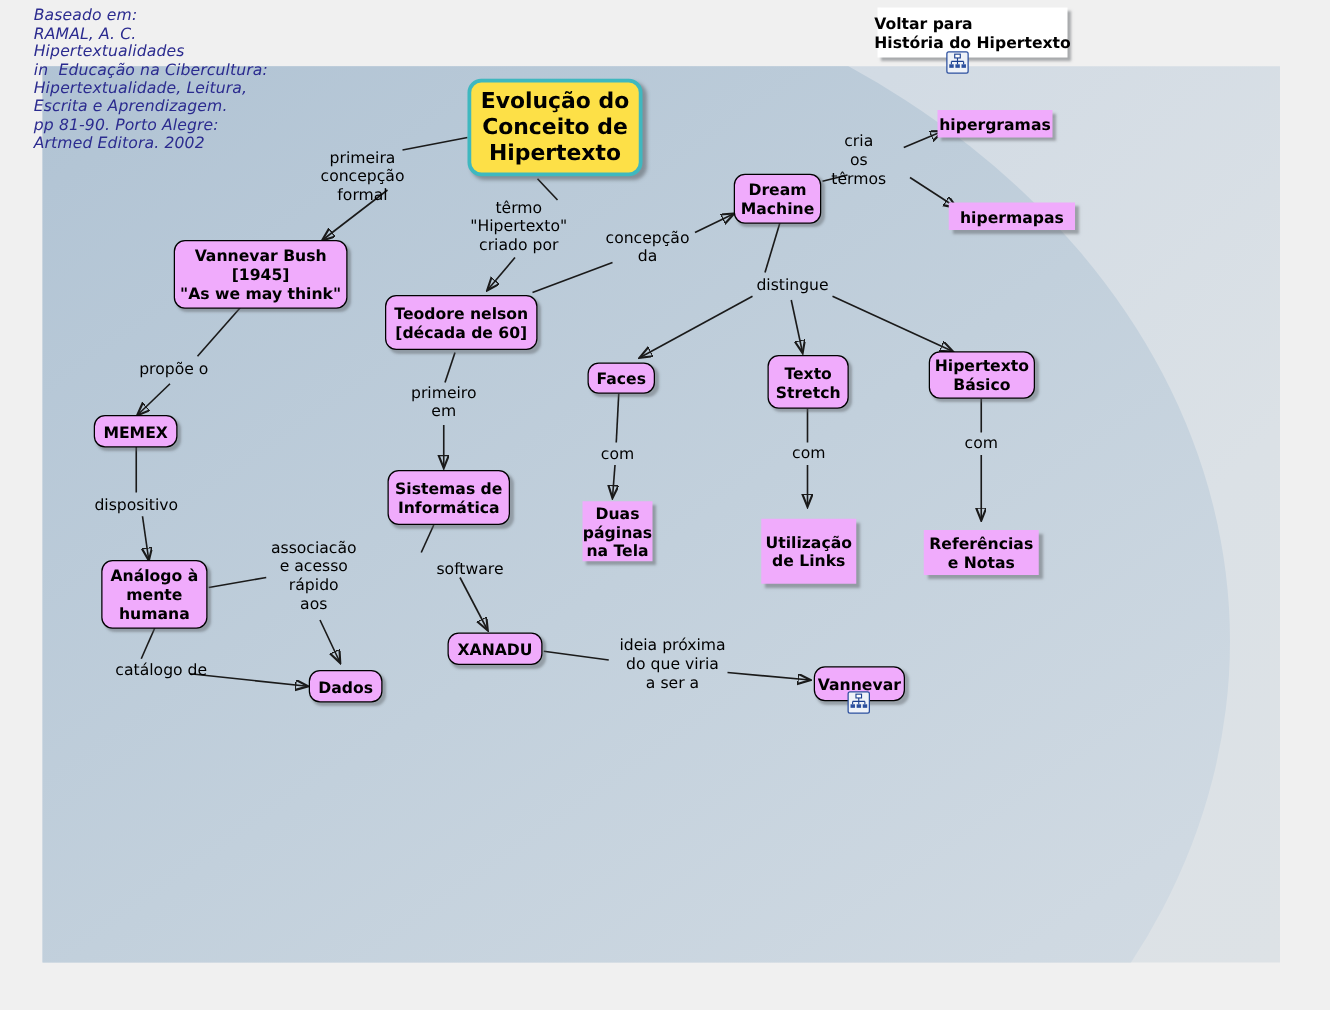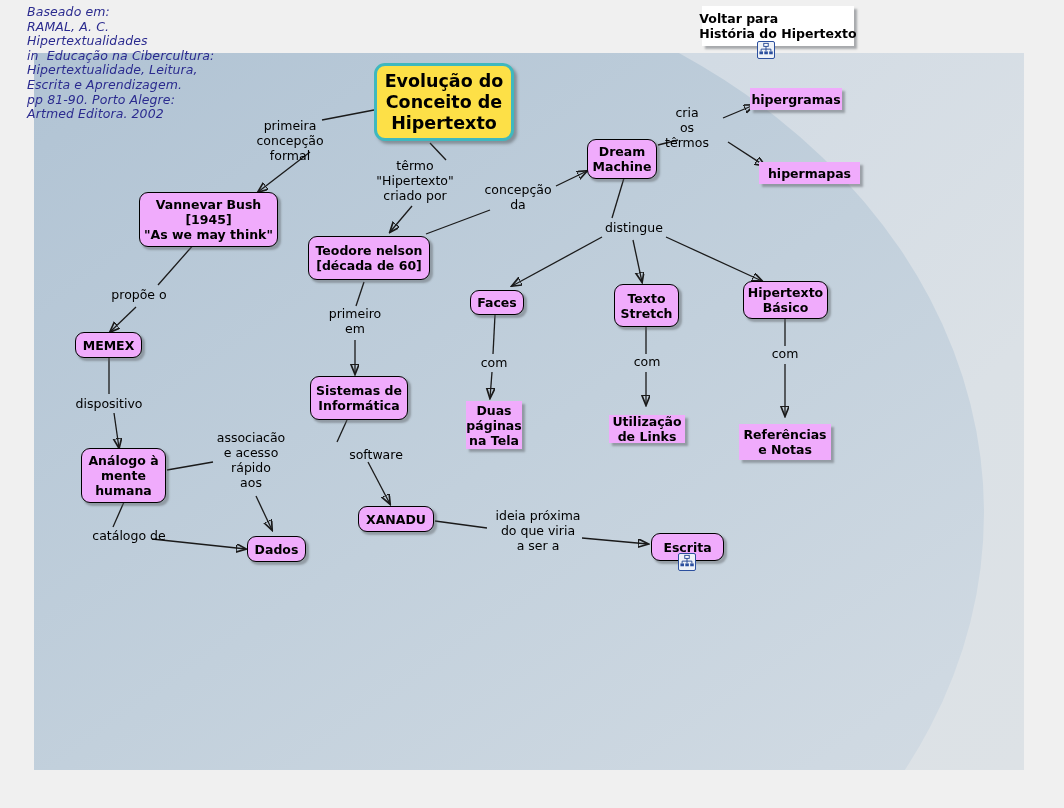--- a/index.html
+++ b/index.html
@@ -216,21 +216,21 @@
   <div class="node rounded" style="left:310px;top:376px;width:98px;height:44px;font-size:12.5px;">
     <span class="txt">Sistemas de
 Informática</span>
   </div>
 
   <div class="node rounded" style="left:358px;top:506px;width:76px;height:26px;font-size:12.5px;">
     <span class="txt">XANADU</span>
   </div>
 
   <div class="node rounded" style="left:651px;top:533px;width:73px;height:28px;font-size:12.5px;">
-    <span class="txt">Escrita</span>
+    <span class="txt">Vannevar</span>
   </div>
   <div class="map-badge" style="left:678px;top:553px;">
     <svg viewBox="0 0 18 18">
       <rect x="6.5" y="1.5" width="5" height="3.4" fill="#ffffff" stroke="#1b3f8f" stroke-width="1"></rect>
       <line x1="9" y1="5" x2="9" y2="8" stroke="#1b3f8f" stroke-width="1"></line>
       <line x1="3.5" y1="8" x2="14.5" y2="8" stroke="#1b3f8f" stroke-width="1"></line>
       <line x1="3.5" y1="8" x2="3.5" y2="10.5" stroke="#1b3f8f" stroke-width="1"></line>
       <line x1="9" y1="8" x2="9" y2="10.5" stroke="#1b3f8f" stroke-width="1"></line>
       <line x1="14.5" y1="8" x2="14.5" y2="10.5" stroke="#1b3f8f" stroke-width="1"></line>
       <rect x="1.6" y="10.6" width="4" height="3.2" fill="#2b4f9e"></rect>
@@ -265,21 +265,21 @@
     <span class="txt">Hipertexto
 Básico</span>
   </div>
 
   <div class="node square" style="left:466px;top:401px;width:56px;height:48px;font-size:12.5px;">
     <span class="txt">Duas
 páginas
 na Tela</span>
   </div>
 
-  <div class="node square" style="left:609px;top:415px;width:76px;height:28px;font-size:12.5px;">
+  <div class="node square" style="left:609px;top:415px;width:76px;height:52px;font-size:12.5px;">
     <span class="txt">Utilização
 de Links</span>
   </div>
 
   <div class="node square" style="left:739px;top:424px;width:92px;height:36px;font-size:12.5px;">
     <span class="txt">Referências
 e Notas</span>
   </div>
 
   <div class="lbl" style="left:244px;top:118px;width:92px;">primeira

